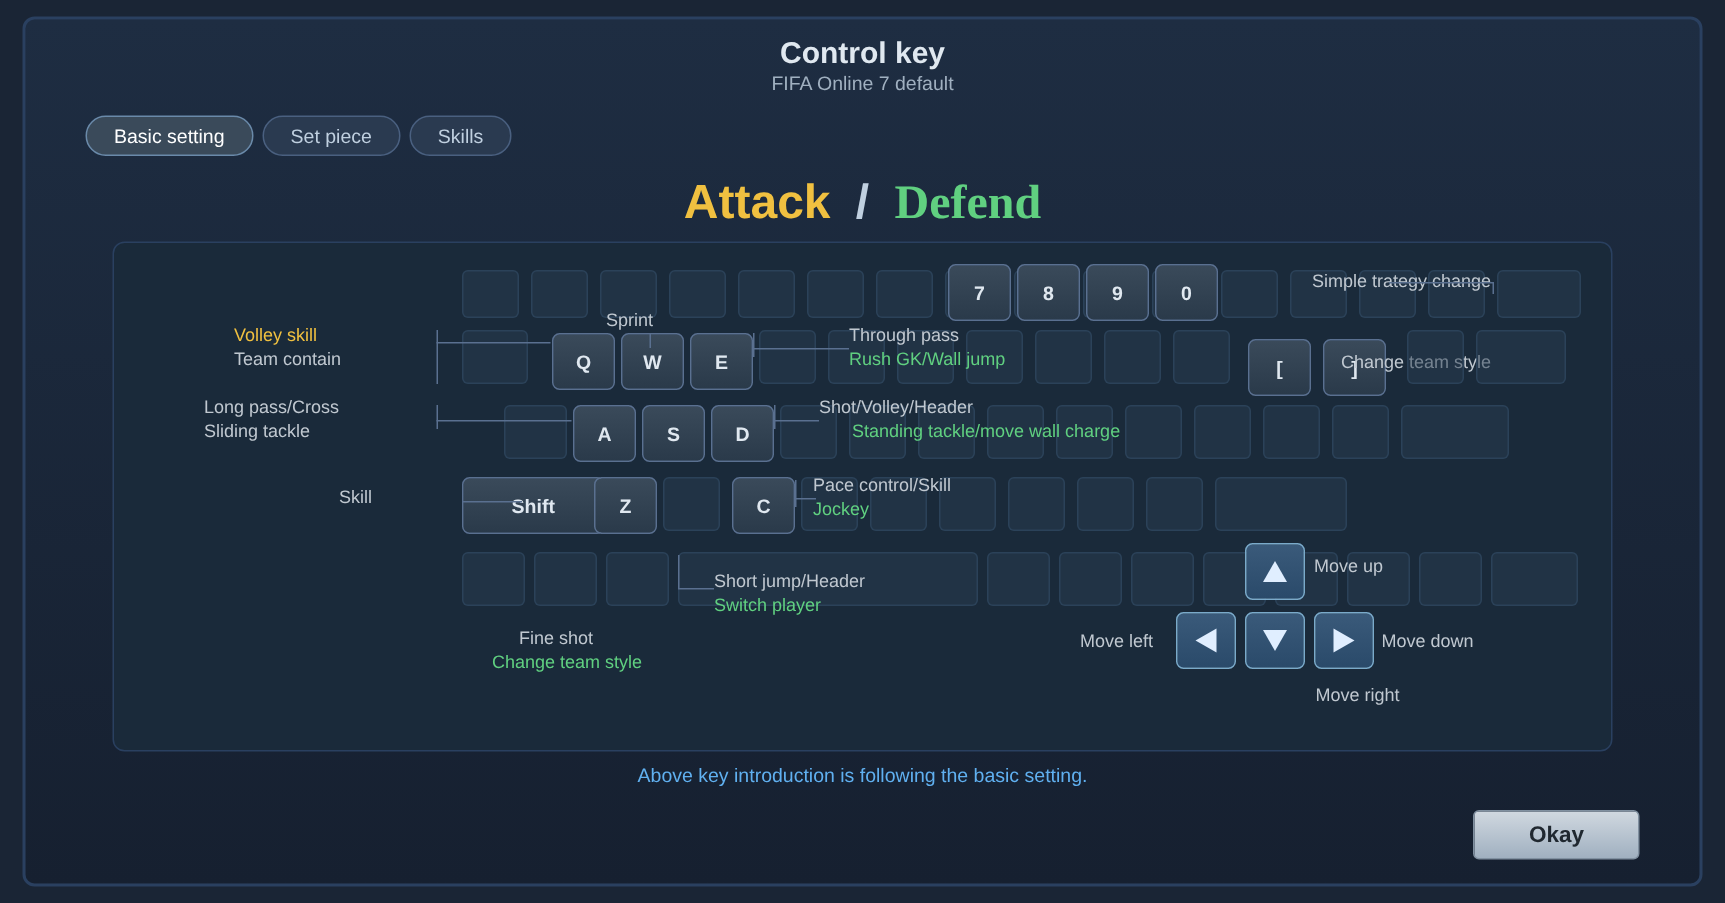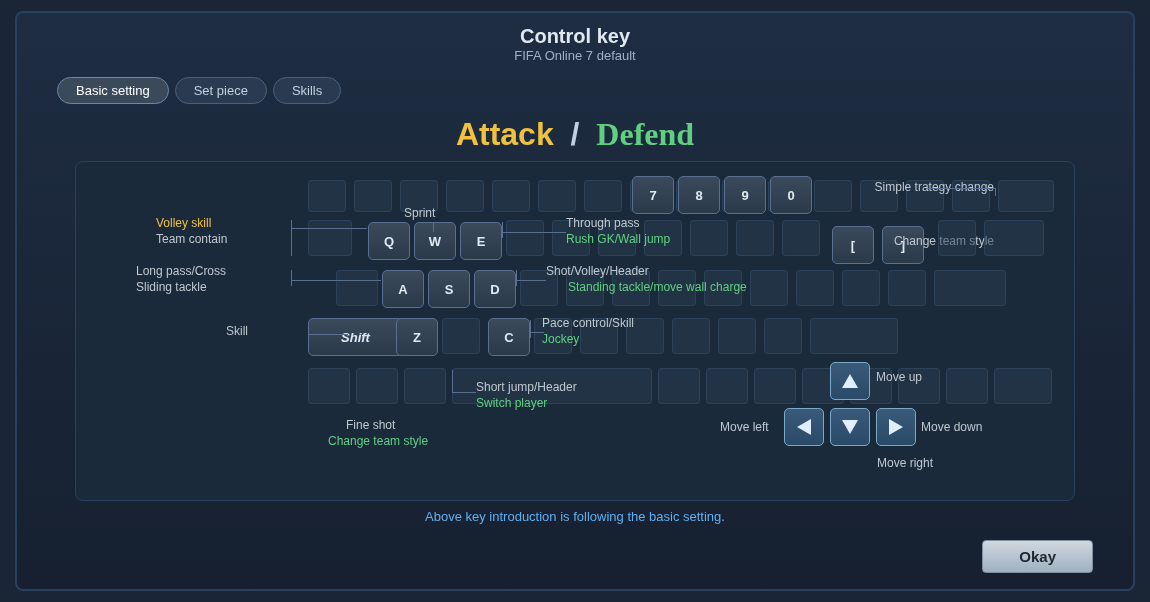--- a/index.html
+++ b/index.html
@@ -91,21 +91,20 @@
       font-size: 13px;
       font-weight: bold;
       display: flex;
       align-items: center;
       justify-content: center;
       width: 42px;
       height: 38px;
     }
     .key.wide {
       width: 95px;
-      font-style: italic;
     }
     .key.arrow {
       background: linear-gradient(180deg, #3a5a7a 0%, #2a4a6a 100%);
       border-color: #7aaaca;
     }
     .key.num {
       width: 42px;
     }
     .key.bracket {
       width: 42px;

